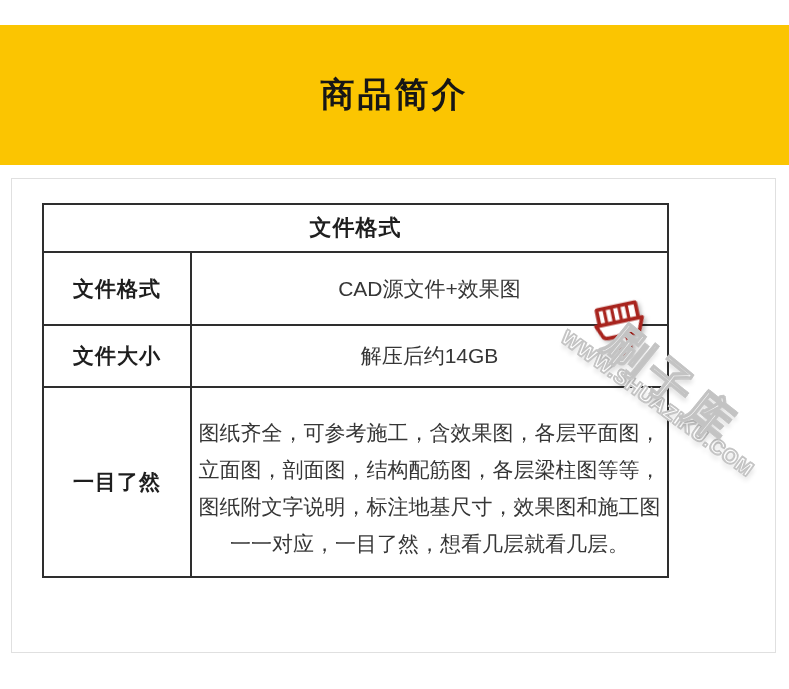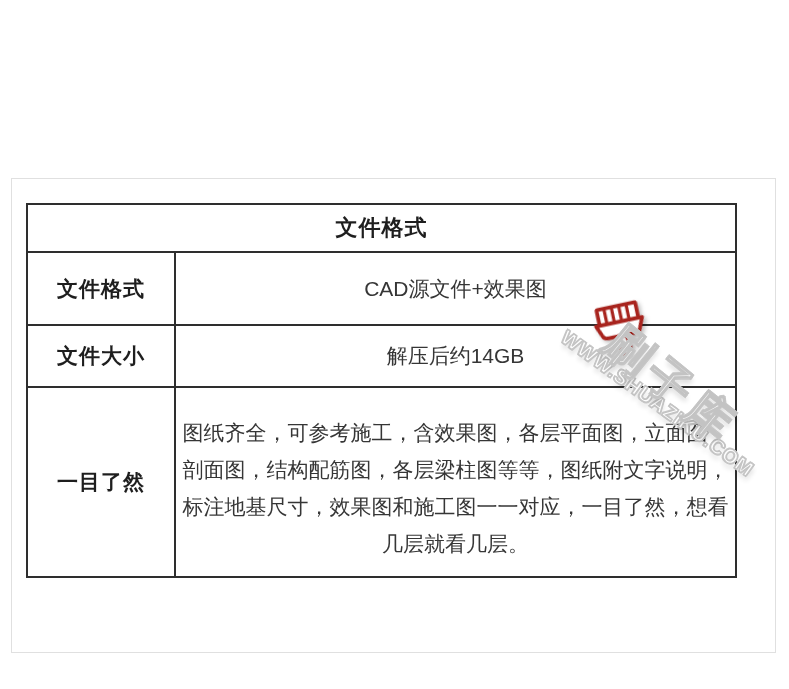--- a/index.html
+++ b/index.html
@@ -25,21 +25,21 @@
     font-size:34px; font-weight:700; letter-spacing:3px;
     color:var(--banner_text);
   }
   
   .panel{
     position:absolute; left:11px; top:178px; width:763px; height:473px;
     border:1px solid var(--panel_border); background:#fff;
   }
   
   table.spec{
-    position:absolute; left:26px; top:203px; width:711px;
+    position:absolute; left:42px; top:203px; width:627px;
     border-collapse:collapse; table-layout:fixed;
     background:transparent;
   }
   table.spec th, table.spec td{
     border:2px solid var(--table_border);
     padding:0; vertical-align:middle;
   }
   tr.r-head{height:48px;}
   tr.r0{height:73px;} tr.r1{height:62px;} tr.r2{height:54px;} tr.r3{height:189px;}
   .thead-cell{
@@ -71,20 +71,23 @@
     transform-origin:0 0; white-space:nowrap;
   }
   .wm-url{ left:570px; top:326px; font-size:20px; letter-spacing:1px; transform:rotate(36deg); }
   .wm-name{ left:630px; top:312px; font-size:46px; letter-spacing:6px; transform:rotate(39deg); }
 </style>
 </head>
 <body>
 
 <div class="screen">
 
+  <div class="banner">
+    <div class="title">商品简介</div>
+  </div>
 
   <div class="panel"></div>
 
   <table class="spec">
     <colgroup>
         <col style="width:148px">
         <col>
       </colgroup>
     <tbody>
         <tr class="r-head">

